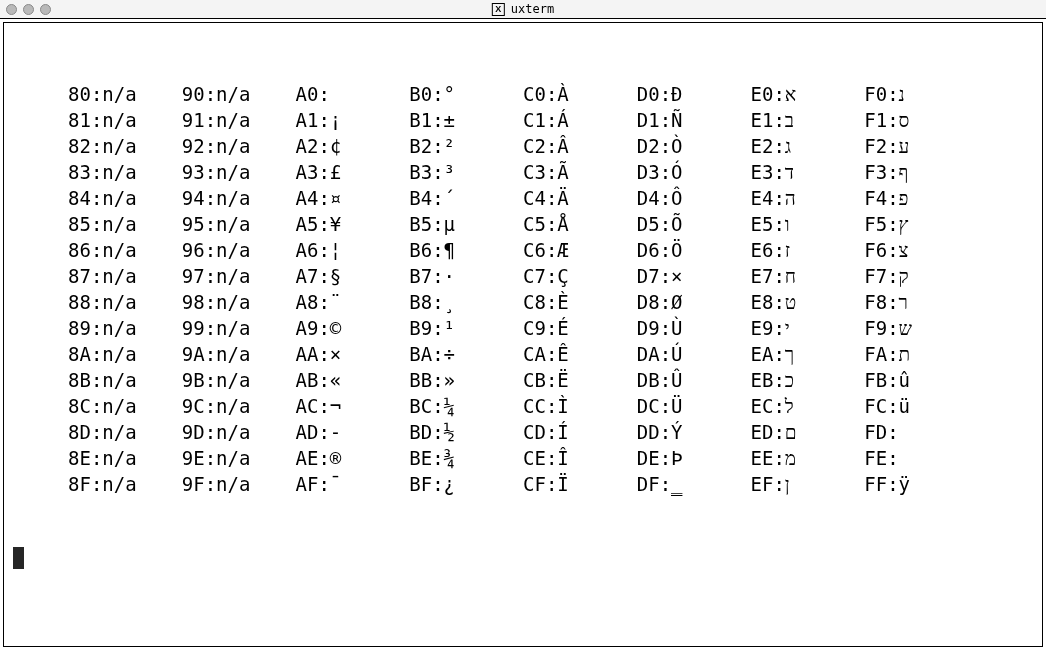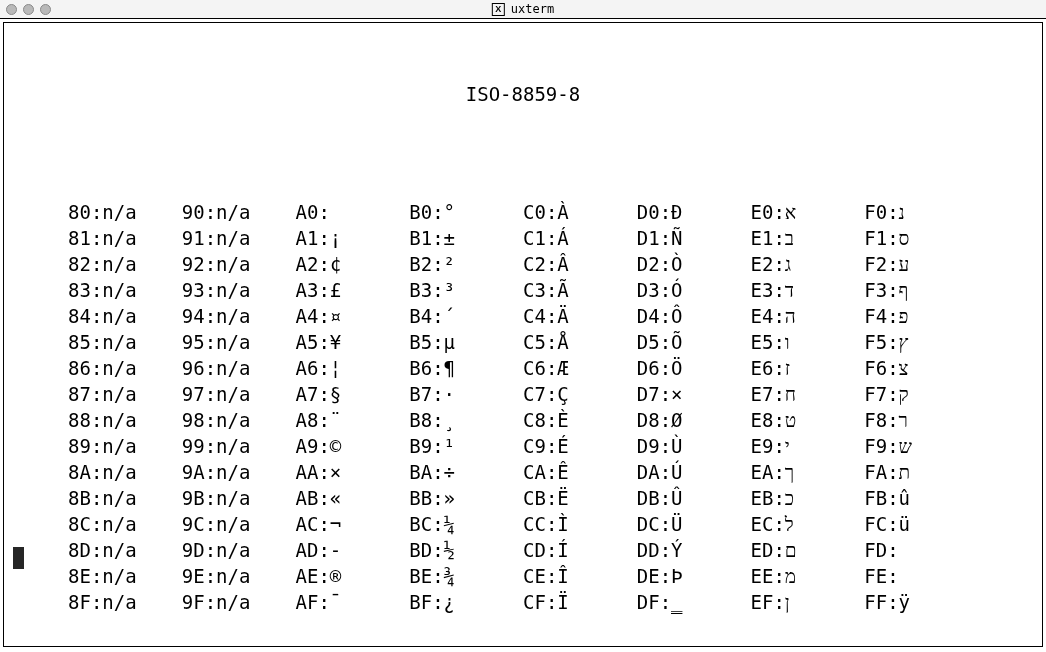--- a/index.html
+++ b/index.html
@@ -118,17 +118,16 @@
     <div class="dot"></div>
   </div>
   <div class="title-center">
     <span class="x-icon">X</span>
     <span>uxterm</span>
   </div>
 </div>
 
 <div class="terminal">
   <div class="term-inner">
-    <div class="heading">ISO-8859-8</div>
     <div class="grid8" id="grid8"><div class="col"><div class="row" dir="ltr"><span class="hex">80</span><span class="sep">:</span><span class="glyph" dir="ltr" style="unicode-bidi: isolate-override;">n/a</span></div><div class="row" dir="ltr"><span class="hex">81</span><span class="sep">:</span><span class="glyph" dir="ltr" style="unicode-bidi: isolate-override;">n/a</span></div><div class="row" dir="ltr"><span class="hex">82</span><span class="sep">:</span><span class="glyph" dir="ltr" style="unicode-bidi: isolate-override;">n/a</span></div><div class="row" dir="ltr"><span class="hex">83</span><span class="sep">:</span><span class="glyph" dir="ltr" style="unicode-bidi: isolate-override;">n/a</span></div><div class="row" dir="ltr"><span class="hex">84</span><span class="sep">:</span><span class="glyph" dir="ltr" style="unicode-bidi: isolate-override;">n/a</span></div><div class="row" dir="ltr"><span class="hex">85</span><span class="sep">:</span><span class="glyph" dir="ltr" style="unicode-bidi: isolate-override;">n/a</span></div><div class="row" dir="ltr"><span class="hex">86</span><span class="sep">:</span><span class="glyph" dir="ltr" style="unicode-bidi: isolate-override;">n/a</span></div><div class="row" dir="ltr"><span class="hex">87</span><span class="sep">:</span><span class="glyph" dir="ltr" style="unicode-bidi: isolate-override;">n/a</span></div><div class="row" dir="ltr"><span class="hex">88</span><span class="sep">:</span><span class="glyph" dir="ltr" style="unicode-bidi: isolate-override;">n/a</span></div><div class="row" dir="ltr"><span class="hex">89</span><span class="sep">:</span><span class="glyph" dir="ltr" style="unicode-bidi: isolate-override;">n/a</span></div><div class="row" dir="ltr"><span class="hex">8A</span><span class="sep">:</span><span class="glyph" dir="ltr" style="unicode-bidi: isolate-override;">n/a</span></div><div class="row" dir="ltr"><span class="hex">8B</span><span class="sep">:</span><span class="glyph" dir="ltr" style="unicode-bidi: isolate-override;">n/a</span></div><div class="row" dir="ltr"><span class="hex">8C</span><span class="sep">:</span><span class="glyph" dir="ltr" style="unicode-bidi: isolate-override;">n/a</span></div><div class="row" dir="ltr"><span class="hex">8D</span><span class="sep">:</span><span class="glyph" dir="ltr" style="unicode-bidi: isolate-override;">n/a</span></div><div class="row" dir="ltr"><span class="hex">8E</span><span class="sep">:</span><span class="glyph" dir="ltr" style="unicode-bidi: isolate-override;">n/a</span></div><div class="row" dir="ltr"><span class="hex">8F</span><span class="sep">:</span><span class="glyph" dir="ltr" style="unicode-bidi: isolate-override;">n/a</span></div></div><div class="col"><div class="row" dir="ltr"><span class="hex">90</span><span class="sep">:</span><span class="glyph" dir="ltr" style="unicode-bidi: isolate-override;">n/a</span></div><div class="row" dir="ltr"><span class="hex">91</span><span class="sep">:</span><span class="glyph" dir="ltr" style="unicode-bidi: isolate-override;">n/a</span></div><div class="row" dir="ltr"><span class="hex">92</span><span class="sep">:</span><span class="glyph" dir="ltr" style="unicode-bidi: isolate-override;">n/a</span></div><div class="row" dir="ltr"><span class="hex">93</span><span class="sep">:</span><span class="glyph" dir="ltr" style="unicode-bidi: isolate-override;">n/a</span></div><div class="row" dir="ltr"><span class="hex">94</span><span class="sep">:</span><span class="glyph" dir="ltr" style="unicode-bidi: isolate-override;">n/a</span></div><div class="row" dir="ltr"><span class="hex">95</span><span class="sep">:</span><span class="glyph" dir="ltr" style="unicode-bidi: isolate-override;">n/a</span></div><div class="row" dir="ltr"><span class="hex">96</span><span class="sep">:</span><span class="glyph" dir="ltr" style="unicode-bidi: isolate-override;">n/a</span></div><div class="row" dir="ltr"><span class="hex">97</span><span class="sep">:</span><span class="glyph" dir="ltr" style="unicode-bidi: isolate-override;">n/a</span></div><div class="row" dir="ltr"><span class="hex">98</span><span class="sep">:</span><span class="glyph" dir="ltr" style="unicode-bidi: isolate-override;">n/a</span></div><div class="row" dir="ltr"><span class="hex">99</span><span class="sep">:</span><span class="glyph" dir="ltr" style="unicode-bidi: isolate-override;">n/a</span></div><div class="row" dir="ltr"><span class="hex">9A</span><span class="sep">:</span><span class="glyph" dir="ltr" style="unicode-bidi: isolate-override;">n/a</span></div><div class="row" dir="ltr"><span class="hex">9B</span><span class="sep">:</span><span class="glyph" dir="ltr" style="unicode-bidi: isolate-override;">n/a</span></div><div class="row" dir="ltr"><span class="hex">9C</span><span class="sep">:</span><span class="glyph" dir="ltr" style="unicode-bidi: isolate-override;">n/a</span></div><div class="row" dir="ltr"><span class="hex">9D</span><span class="sep">:</span><span class="glyph" dir="ltr" style="unicode-bidi: isolate-override;">n/a</span></div><div class="row" dir="ltr"><span class="hex">9E</span><span class="sep">:</span><span class="glyph" dir="ltr" style="unicode-bidi: isolate-override;">n/a</span></div><div class="row" dir="ltr"><span class="hex">9F</span><span class="sep">:</span><span class="glyph" dir="ltr" style="unicode-bidi: isolate-override;">n/a</span></div></div><div class="col"><div class="row" dir="ltr"><span class="hex">A0</span><span class="sep">:</span><span class="glyph" dir="ltr" style="unicode-bidi: isolate-override;"> </span></div><div class="row" dir="ltr"><span class="hex">A1</span><span class="sep">:</span><span class="glyph" dir="ltr" style="unicode-bidi: isolate-override;">¡</span></div><div class="row" dir="ltr"><span class="hex">A2</span><span class="sep">:</span><span class="glyph" dir="ltr" style="unicode-bidi: isolate-override;">¢</span></div><div class="row" dir="ltr"><span class="hex">A3</span><span class="sep">:</span><span class="glyph" dir="ltr" style="unicode-bidi: isolate-override;">£</span></div><div class="row" dir="ltr"><span class="hex">A4</span><span class="sep">:</span><span class="glyph" dir="ltr" style="unicode-bidi: isolate-override;">¤</span></div><div class="row" dir="ltr"><span class="hex">A5</span><span class="sep">:</span><span class="glyph" dir="ltr" style="unicode-bidi: isolate-override;">¥</span></div><div class="row" dir="ltr"><span class="hex">A6</span><span class="sep">:</span><span class="glyph" dir="ltr" style="unicode-bidi: isolate-override;">¦</span></div><div class="row" dir="ltr"><span class="hex">A7</span><span class="sep">:</span><span class="glyph" dir="ltr" style="unicode-bidi: isolate-override;">§</span></div><div class="row" dir="ltr"><span class="hex">A8</span><span class="sep">:</span><span class="glyph" dir="ltr" style="unicode-bidi: isolate-override;">¨</span></div><div class="row" dir="ltr"><span class="hex">A9</span><span class="sep">:</span><span class="glyph" dir="ltr" style="unicode-bidi: isolate-override;">©</span></div><div class="row" dir="ltr"><span class="hex">AA</span><span class="sep">:</span><span class="glyph" dir="ltr" style="unicode-bidi: isolate-override;">×</span></div><div class="row" dir="ltr"><span class="hex">AB</span><span class="sep">:</span><span class="glyph" dir="ltr" style="unicode-bidi: isolate-override;">«</span></div><div class="row" dir="ltr"><span class="hex">AC</span><span class="sep">:</span><span class="glyph" dir="ltr" style="unicode-bidi: isolate-override;">¬</span></div><div class="row" dir="ltr"><span class="hex">AD</span><span class="sep">:</span><span class="glyph" dir="ltr" style="unicode-bidi: isolate-override;">-</span></div><div class="row" dir="ltr"><span class="hex">AE</span><span class="sep">:</span><span class="glyph" dir="ltr" style="unicode-bidi: isolate-override;">®</span></div><div class="row" dir="ltr"><span class="hex">AF</span><span class="sep">:</span><span class="glyph" dir="ltr" style="unicode-bidi: isolate-override;">¯</span></div></div><div class="col"><div class="row" dir="ltr"><span class="hex">B0</span><span class="sep">:</span><span class="glyph" dir="ltr" style="unicode-bidi: isolate-override;">°</span></div><div class="row" dir="ltr"><span class="hex">B1</span><span class="sep">:</span><span class="glyph" dir="ltr" style="unicode-bidi: isolate-override;">±</span></div><div class="row" dir="ltr"><span class="hex">B2</span><span class="sep">:</span><span class="glyph" dir="ltr" style="unicode-bidi: isolate-override;">²</span></div><div class="row" dir="ltr"><span class="hex">B3</span><span class="sep">:</span><span class="glyph" dir="ltr" style="unicode-bidi: isolate-override;">³</span></div><div class="row" dir="ltr"><span class="hex">B4</span><span class="sep">:</span><span class="glyph" dir="ltr" style="unicode-bidi: isolate-override;">´</span></div><div class="row" dir="ltr"><span class="hex">B5</span><span class="sep">:</span><span class="glyph" dir="ltr" style="unicode-bidi: isolate-override;">µ</span></div><div class="row" dir="ltr"><span class="hex">B6</span><span class="sep">:</span><span class="glyph" dir="ltr" style="unicode-bidi: isolate-override;">¶</span></div><div class="row" dir="ltr"><span class="hex">B7</span><span class="sep">:</span><span class="glyph" dir="ltr" style="unicode-bidi: isolate-override;">·</span></div><div class="row" dir="ltr"><span class="hex">B8</span><span class="sep">:</span><span class="glyph" dir="ltr" style="unicode-bidi: isolate-override;">¸</span></div><div class="row" dir="ltr"><span class="hex">B9</span><span class="sep">:</span><span class="glyph" dir="ltr" style="unicode-bidi: isolate-override;">¹</span></div><div class="row" dir="ltr"><span class="hex">BA</span><span class="sep">:</span><span class="glyph" dir="ltr" style="unicode-bidi: isolate-override;">÷</span></div><div class="row" dir="ltr"><span class="hex">BB</span><span class="sep">:</span><span class="glyph" dir="ltr" style="unicode-bidi: isolate-override;">»</span></div><div class="row" dir="ltr"><span class="hex">BC</span><span class="sep">:</span><span class="glyph" dir="ltr" style="unicode-bidi: isolate-override;">¼</span></div><div class="row" dir="ltr"><span class="hex">BD</span><span class="sep">:</span><span class="glyph" dir="ltr" style="unicode-bidi: isolate-override;">½</span></div><div class="row" dir="ltr"><span class="hex">BE</span><span class="sep">:</span><span class="glyph" dir="ltr" style="unicode-bidi: isolate-override;">¾</span></div><div class="row" dir="ltr"><span class="hex">BF</span><span class="sep">:</span><span class="glyph" dir="ltr" style="unicode-bidi: isolate-override;">¿</span></div></div><div class="col"><div class="row" dir="ltr"><span class="hex">C0</span><span class="sep">:</span><span class="glyph" dir="ltr" style="unicode-bidi: isolate-override;">À</span></div><div class="row" dir="ltr"><span class="hex">C1</span><span class="sep">:</span><span class="glyph" dir="ltr" style="unicode-bidi: isolate-override;">Á</span></div><div class="row" dir="ltr"><span class="hex">C2</span><span class="sep">:</span><span class="glyph" dir="ltr" style="unicode-bidi: isolate-override;">Â</span></div><div class="row" dir="ltr"><span class="hex">C3</span><span class="sep">:</span><span class="glyph" dir="ltr" style="unicode-bidi: isolate-override;">Ã</span></div><div class="row" dir="ltr"><span class="hex">C4</span><span class="sep">:</span><span class="glyph" dir="ltr" style="unicode-bidi: isolate-override;">Ä</span></div><div class="row" dir="ltr"><span class="hex">C5</span><span class="sep">:</span><span class="glyph" dir="ltr" style="unicode-bidi: isolate-override;">Å</span></div><div class="row" dir="ltr"><span class="hex">C6</span><span class="sep">:</span><span class="glyph" dir="ltr" style="unicode-bidi: isolate-override;">Æ</span></div><div class="row" dir="ltr"><span class="hex">C7</span><span class="sep">:</span><span class="glyph" dir="ltr" style="unicode-bidi: isolate-override;">Ç</span></div><div class="row" dir="ltr"><span class="hex">C8</span><span class="sep">:</span><span class="glyph" dir="ltr" style="unicode-bidi: isolate-override;">È</span></div><div class="row" dir="ltr"><span class="hex">C9</span><span class="sep">:</span><span class="glyph" dir="ltr" style="unicode-bidi: isolate-override;">É</span></div><div class="row" dir="ltr"><span class="hex">CA</span><span class="sep">:</span><span class="glyph" dir="ltr" style="unicode-bidi: isolate-override;">Ê</span></div><div class="row" dir="ltr"><span class="hex">CB</span><span class="sep">:</span><span class="glyph" dir="ltr" style="unicode-bidi: isolate-override;">Ë</span></div><div class="row" dir="ltr"><span class="hex">CC</span><span class="sep">:</span><span class="glyph" dir="ltr" style="unicode-bidi: isolate-override;">Ì</span></div><div class="row" dir="ltr"><span class="hex">CD</span><span class="sep">:</span><span class="glyph" dir="ltr" style="unicode-bidi: isolate-override;">Í</span></div><div class="row" dir="ltr"><span class="hex">CE</span><span class="sep">:</span><span class="glyph" dir="ltr" style="unicode-bidi: isolate-override;">Î</span></div><div class="row" dir="ltr"><span class="hex">CF</span><span class="sep">:</span><span class="glyph" dir="ltr" style="unicode-bidi: isolate-override;">Ï</span></div></div><div class="col"><div class="row" dir="ltr"><span class="hex">D0</span><span class="sep">:</span><span class="glyph" dir="ltr" style="unicode-bidi: isolate-override;">Ð</span></div><div class="row" dir="ltr"><span class="hex">D1</span><span class="sep">:</span><span class="glyph" dir="ltr" style="unicode-bidi: isolate-override;">Ñ</span></div><div class="row" dir="ltr"><span class="hex">D2</span><span class="sep">:</span><span class="glyph" dir="ltr" style="unicode-bidi: isolate-override;">Ò</span></div><div class="row" dir="ltr"><span class="hex">D3</span><span class="sep">:</span><span class="glyph" dir="ltr" style="unicode-bidi: isolate-override;">Ó</span></div><div class="row" dir="ltr"><span class="hex">D4</span><span class="sep">:</span><span class="glyph" dir="ltr" style="unicode-bidi: isolate-override;">Ô</span></div><div class="row" dir="ltr"><span class="hex">D5</span><span class="sep">:</span><span class="glyph" dir="ltr" style="unicode-bidi: isolate-override;">Õ</span></div><div class="row" dir="ltr"><span class="hex">D6</span><span class="sep">:</span><span class="glyph" dir="ltr" style="unicode-bidi: isolate-override;">Ö</span></div><div class="row" dir="ltr"><span class="hex">D7</span><span class="sep">:</span><span class="glyph" dir="ltr" style="unicode-bidi: isolate-override;">×</span></div><div class="row" dir="ltr"><span class="hex">D8</span><span class="sep">:</span><span class="glyph" dir="ltr" style="unicode-bidi: isolate-override;">Ø</span></div><div class="row" dir="ltr"><span class="hex">D9</span><span class="sep">:</span><span class="glyph" dir="ltr" style="unicode-bidi: isolate-override;">Ù</span></div><div class="row" dir="ltr"><span class="hex">DA</span><span class="sep">:</span><span class="glyph" dir="ltr" style="unicode-bidi: isolate-override;">Ú</span></div><div class="row" dir="ltr"><span class="hex">DB</span><span class="sep">:</span><span class="glyph" dir="ltr" style="unicode-bidi: isolate-override;">Û</span></div><div class="row" dir="ltr"><span class="hex">DC</span><span class="sep">:</span><span class="glyph" dir="ltr" style="unicode-bidi: isolate-override;">Ü</span></div><div class="row" dir="ltr"><span class="hex">DD</span><span class="sep">:</span><span class="glyph" dir="ltr" style="unicode-bidi: isolate-override;">Ý</span></div><div class="row" dir="ltr"><span class="hex">DE</span><span class="sep">:</span><span class="glyph" dir="ltr" style="unicode-bidi: isolate-override;">Þ</span></div><div class="row" dir="ltr"><span class="hex">DF</span><span class="sep">:</span><span class="glyph" dir="ltr" style="unicode-bidi: isolate-override;">‗</span></div></div><div class="col"><div class="row" dir="ltr"><span class="hex">E0</span><span class="sep">:</span><span class="glyph" dir="ltr" style="unicode-bidi: isolate-override;">א</span></div><div class="row" dir="ltr"><span class="hex">E1</span><span class="sep">:</span><span class="glyph" dir="ltr" style="unicode-bidi: isolate-override;">ב</span></div><div class="row" dir="ltr"><span class="hex">E2</span><span class="sep">:</span><span class="glyph" dir="ltr" style="unicode-bidi: isolate-override;">ג</span></div><div class="row" dir="ltr"><span class="hex">E3</span><span class="sep">:</span><span class="glyph" dir="ltr" style="unicode-bidi: isolate-override;">ד</span></div><div class="row" dir="ltr"><span class="hex">E4</span><span class="sep">:</span><span class="glyph" dir="ltr" style="unicode-bidi: isolate-override;">ה</span></div><div class="row" dir="ltr"><span class="hex">E5</span><span class="sep">:</span><span class="glyph" dir="ltr" style="unicode-bidi: isolate-override;">ו</span></div><div class="row" dir="ltr"><span class="hex">E6</span><span class="sep">:</span><span class="glyph" dir="ltr" style="unicode-bidi: isolate-override;">ז</span></div><div class="row" dir="ltr"><span class="hex">E7</span><span class="sep">:</span><span class="glyph" dir="ltr" style="unicode-bidi: isolate-override;">ח</span></div><div class="row" dir="ltr"><span class="hex">E8</span><span class="sep">:</span><span class="glyph" dir="ltr" style="unicode-bidi: isolate-override;">ט</span></div><div class="row" dir="ltr"><span class="hex">E9</span><span class="sep">:</span><span class="glyph" dir="ltr" style="unicode-bidi: isolate-override;">י</span></div><div class="row" dir="ltr"><span class="hex">EA</span><span class="sep">:</span><span class="glyph" dir="ltr" style="unicode-bidi: isolate-override;">ך</span></div><div class="row" dir="ltr"><span class="hex">EB</span><span class="sep">:</span><span class="glyph" dir="ltr" style="unicode-bidi: isolate-override;">כ</span></div><div class="row" dir="ltr"><span class="hex">EC</span><span class="sep">:</span><span class="glyph" dir="ltr" style="unicode-bidi: isolate-override;">ל</span></div><div class="row" dir="ltr"><span class="hex">ED</span><span class="sep">:</span><span class="glyph" dir="ltr" style="unicode-bidi: isolate-override;">ם</span></div><div class="row" dir="ltr"><span class="hex">EE</span><span class="sep">:</span><span class="glyph" dir="ltr" style="unicode-bidi: isolate-override;">מ</span></div><div class="row" dir="ltr"><span class="hex">EF</span><span class="sep">:</span><span class="glyph" dir="ltr" style="unicode-bidi: isolate-override;">ן</span></div></div><div class="col"><div class="row" dir="ltr"><span class="hex">F0</span><span class="sep">:</span><span class="glyph" dir="ltr" style="unicode-bidi: isolate-override;">נ</span></div><div class="row" dir="ltr"><span class="hex">F1</span><span class="sep">:</span><span class="glyph" dir="ltr" style="unicode-bidi: isolate-override;">ס</span></div><div class="row" dir="ltr"><span class="hex">F2</span><span class="sep">:</span><span class="glyph" dir="ltr" style="unicode-bidi: isolate-override;">ע</span></div><div class="row" dir="ltr"><span class="hex">F3</span><span class="sep">:</span><span class="glyph" dir="ltr" style="unicode-bidi: isolate-override;">ף</span></div><div class="row" dir="ltr"><span class="hex">F4</span><span class="sep">:</span><span class="glyph" dir="ltr" style="unicode-bidi: isolate-override;">פ</span></div><div class="row" dir="ltr"><span class="hex">F5</span><span class="sep">:</span><span class="glyph" dir="ltr" style="unicode-bidi: isolate-override;">ץ</span></div><div class="row" dir="ltr"><span class="hex">F6</span><span class="sep">:</span><span class="glyph" dir="ltr" style="unicode-bidi: isolate-override;">צ</span></div><div class="row" dir="ltr"><span class="hex">F7</span><span class="sep">:</span><span class="glyph" dir="ltr" style="unicode-bidi: isolate-override;">ק</span></div><div class="row" dir="ltr"><span class="hex">F8</span><span class="sep">:</span><span class="glyph" dir="ltr" style="unicode-bidi: isolate-override;">ר</span></div><div class="row" dir="ltr"><span class="hex">F9</span><span class="sep">:</span><span class="glyph" dir="ltr" style="unicode-bidi: isolate-override;">ש</span></div><div class="row" dir="ltr"><span class="hex">FA</span><span class="sep">:</span><span class="glyph" dir="ltr" style="unicode-bidi: isolate-override;">ת</span></div><div class="row" dir="ltr"><span class="hex">FB</span><span class="sep">:</span><span class="glyph" dir="ltr" style="unicode-bidi: isolate-override;">û</span></div><div class="row" dir="ltr"><span class="hex">FC</span><span class="sep">:</span><span class="glyph" dir="ltr" style="unicode-bidi: isolate-override;">ü</span></div><div class="row" dir="ltr"><span class="hex">FD</span><span class="sep">:</span><span class="glyph" dir="ltr" style="unicode-bidi: isolate-override;">‎</span></div><div class="row" dir="ltr"><span class="hex">FE</span><span class="sep">:</span><span class="glyph" dir="ltr" style="unicode-bidi: isolate-override;">‏</span></div><div class="row" dir="ltr"><span class="hex">FF</span><span class="sep">:</span><span class="glyph" dir="ltr" style="unicode-bidi: isolate-override;">ÿ</span></div></div></div>
   </div>
   <div class="cursor"></div>
 </div>
 
 </body></html>

